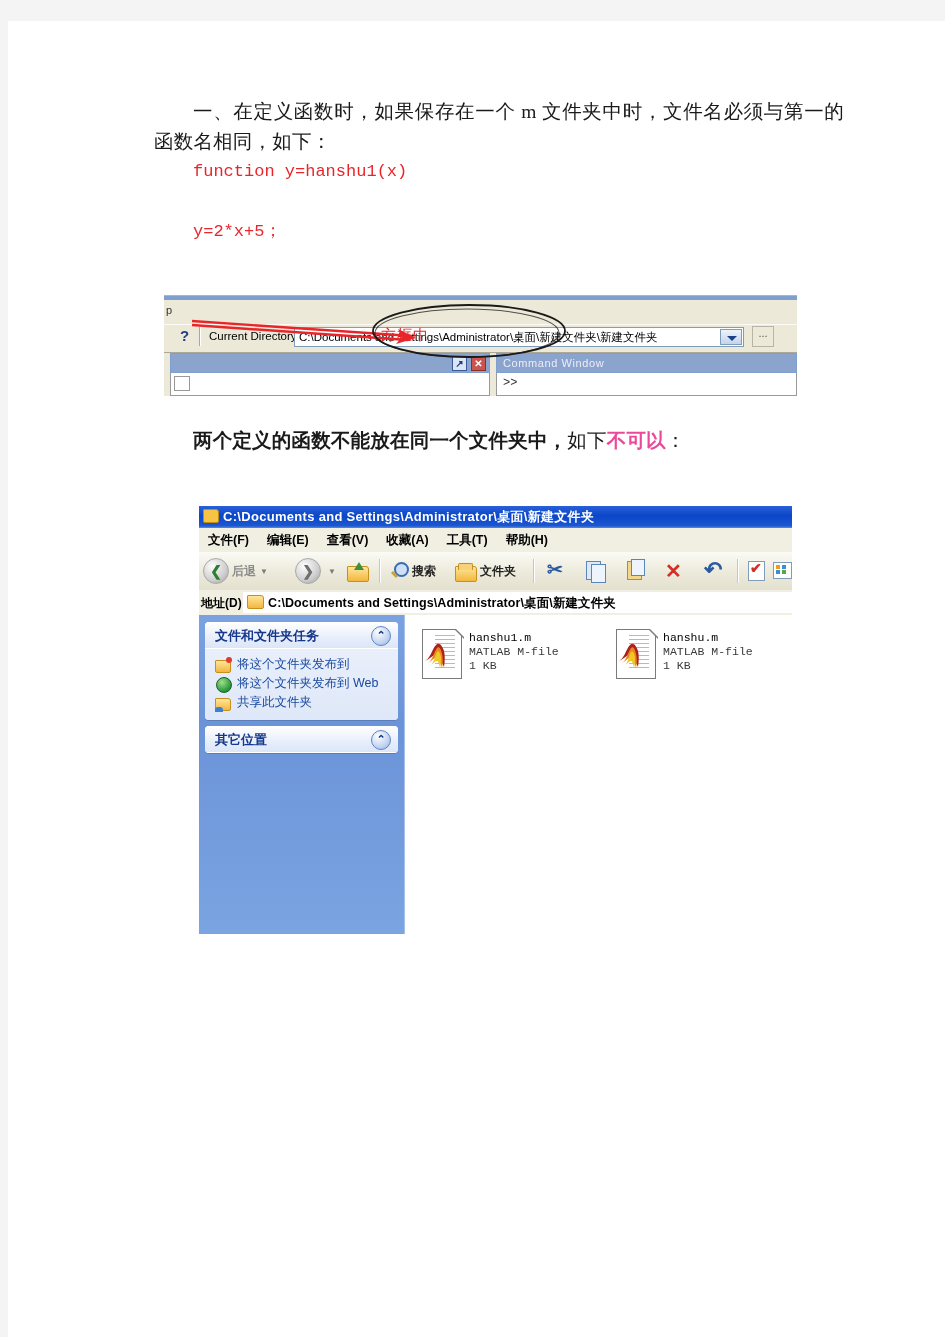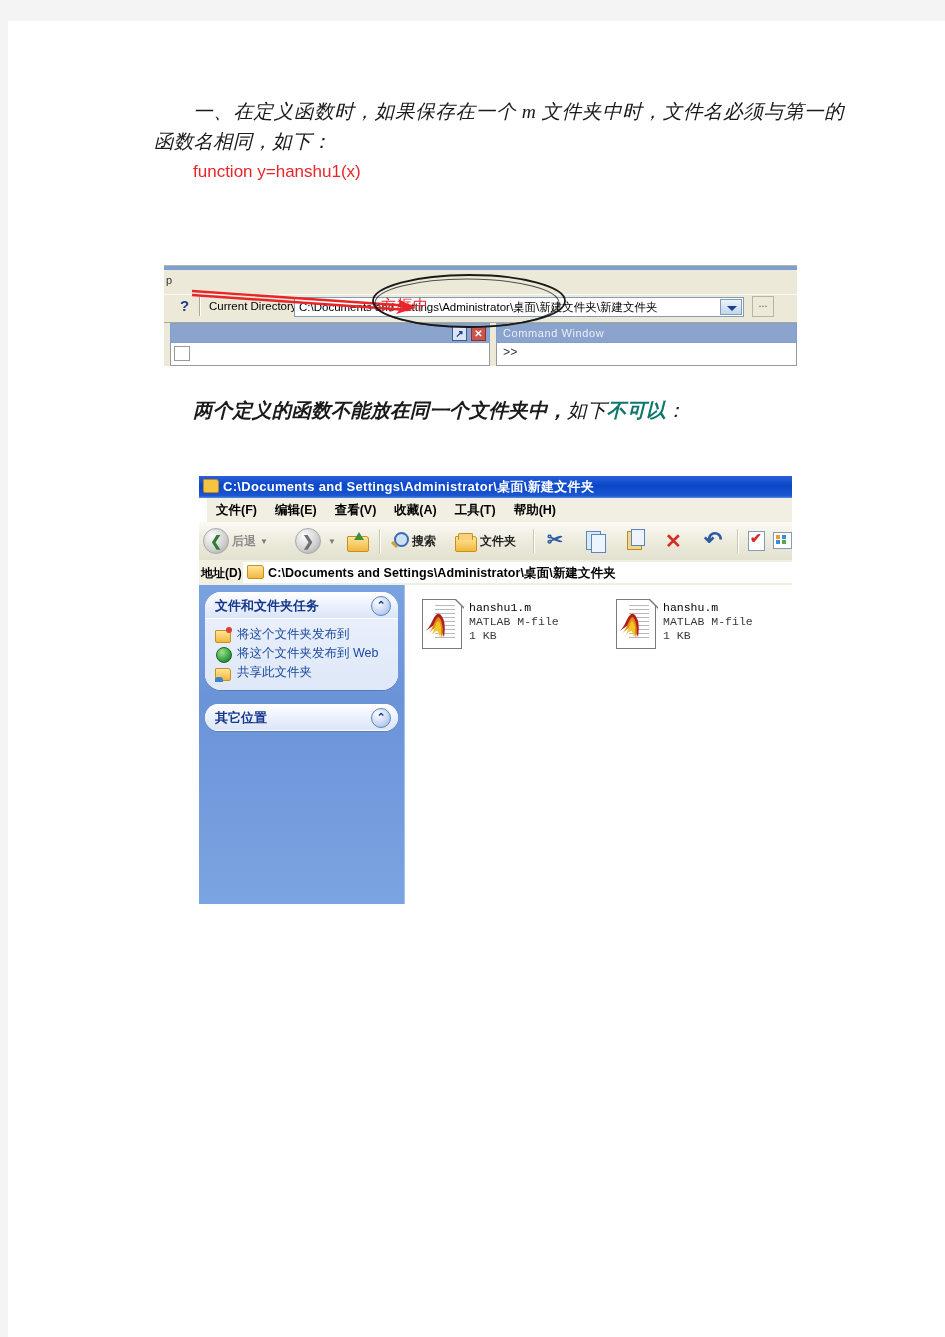--- a/index.html
+++ b/index.html
@@ -30,31 +30,30 @@
   }
 
   
   .para {
     font-size: 19.5px;
     line-height: 30px;
     color: #1a1a1a;
     text-align: justify;
     margin: 0;
     letter-spacing: 0.2px;
-    font-style: italic;
   }
   .indent { text-indent: 39px; }
-  .red { color: #0f766e; }
+  .red { color: #ec4899; }
   .redcode {
     color: #e8262a;
     font-family: "Liberation Mono", "DejaVu Sans Mono", monospace;
     font-size: 17px;
   }
   .code-line {
-    font-family: Liberation Sans, sans-serif;
+    font-family: Liberation Mono, monospace;
     font-size: 17px;
     color: #e8262a;
     line-height: 30px;
     margin: 0;
     padding-left: 39px;
     white-space: pre;
   }
   .blank-line { height: 30px; }
   .bold { font-weight: bold; }
   .spacer-16 { height: 16px; }
@@ -197,21 +196,21 @@
     white-space: nowrap;
     overflow: hidden;
   }
   .ex-title .ttl-icon {
     display: inline-block; width: 14px; height: 12px;
     background: #f5c445; border: 1px solid #c08b12;
     border-radius: 1px 3px 2px 2px;
     margin: 0 4px -2px 4px;
   }
   .ex-menubar {
-    position: absolute; left: 8px; top: 26px; width: 100%; height: 24px;
+    position: absolute; left: 0; top: 26px; width: 100%; height: 24px;
     background: #f1efe2;
     border-bottom: 1px solid #e3e0d0;
   }
   .ex-menubar .mi {
     display: inline-block;
     font-size: 12.5px; color: #000;
     line-height: 24px;
     padding: 0 9px;
     font-weight: bold;
   }
@@ -349,22 +348,22 @@
     background: #ffffff;
   }
   .ex-sidebar {
     position: absolute; left: 0; top: 0; width: 205px; bottom: 0;
     background: linear-gradient(#7ba2e0, #6b93d8 35%, #7ba4e2);
     padding: 7px 6px 0 6px;
     box-sizing: border-box;
   }
   .sb-panel {
     background: #ffffff;
-    border-radius: 16px;
-    margin-bottom: 14px;
+    border-radius: 4px;
+    margin-bottom: 6px;
     overflow: hidden;
     box-shadow: 0 1px 0 rgba(0,0,0,0.15);
   }
   .sb-head {
     height: 26px;
     background: linear-gradient(#ffffff, #e8eefb 60%, #dbe6f8);
     position: relative;
     border-bottom: 1px solid #ffffff;
   }
   .sb-head .t {
@@ -505,20 +504,21 @@
 
 <div class="page">
   <div class="content">
 
     <p class="para indent">一、在定义函数时，如果保存在一个 m 文件夹中时，文件名必须与第一的函数名相同，如下：</p>
 
     <div class="code-line">function y=hanshu1(x)</div>
 
     <div class="blank-line"></div>
 
+    <div class="code-line">y=2*x+5；</div>
 
 
     <div class="spacer-24"></div>
 
 
     <div class="spacer-24"></div>
 
     <div class="fig1">
       <div class="mlb-topline"></div>
       <div class="mlb-helpfrag">p</div>

